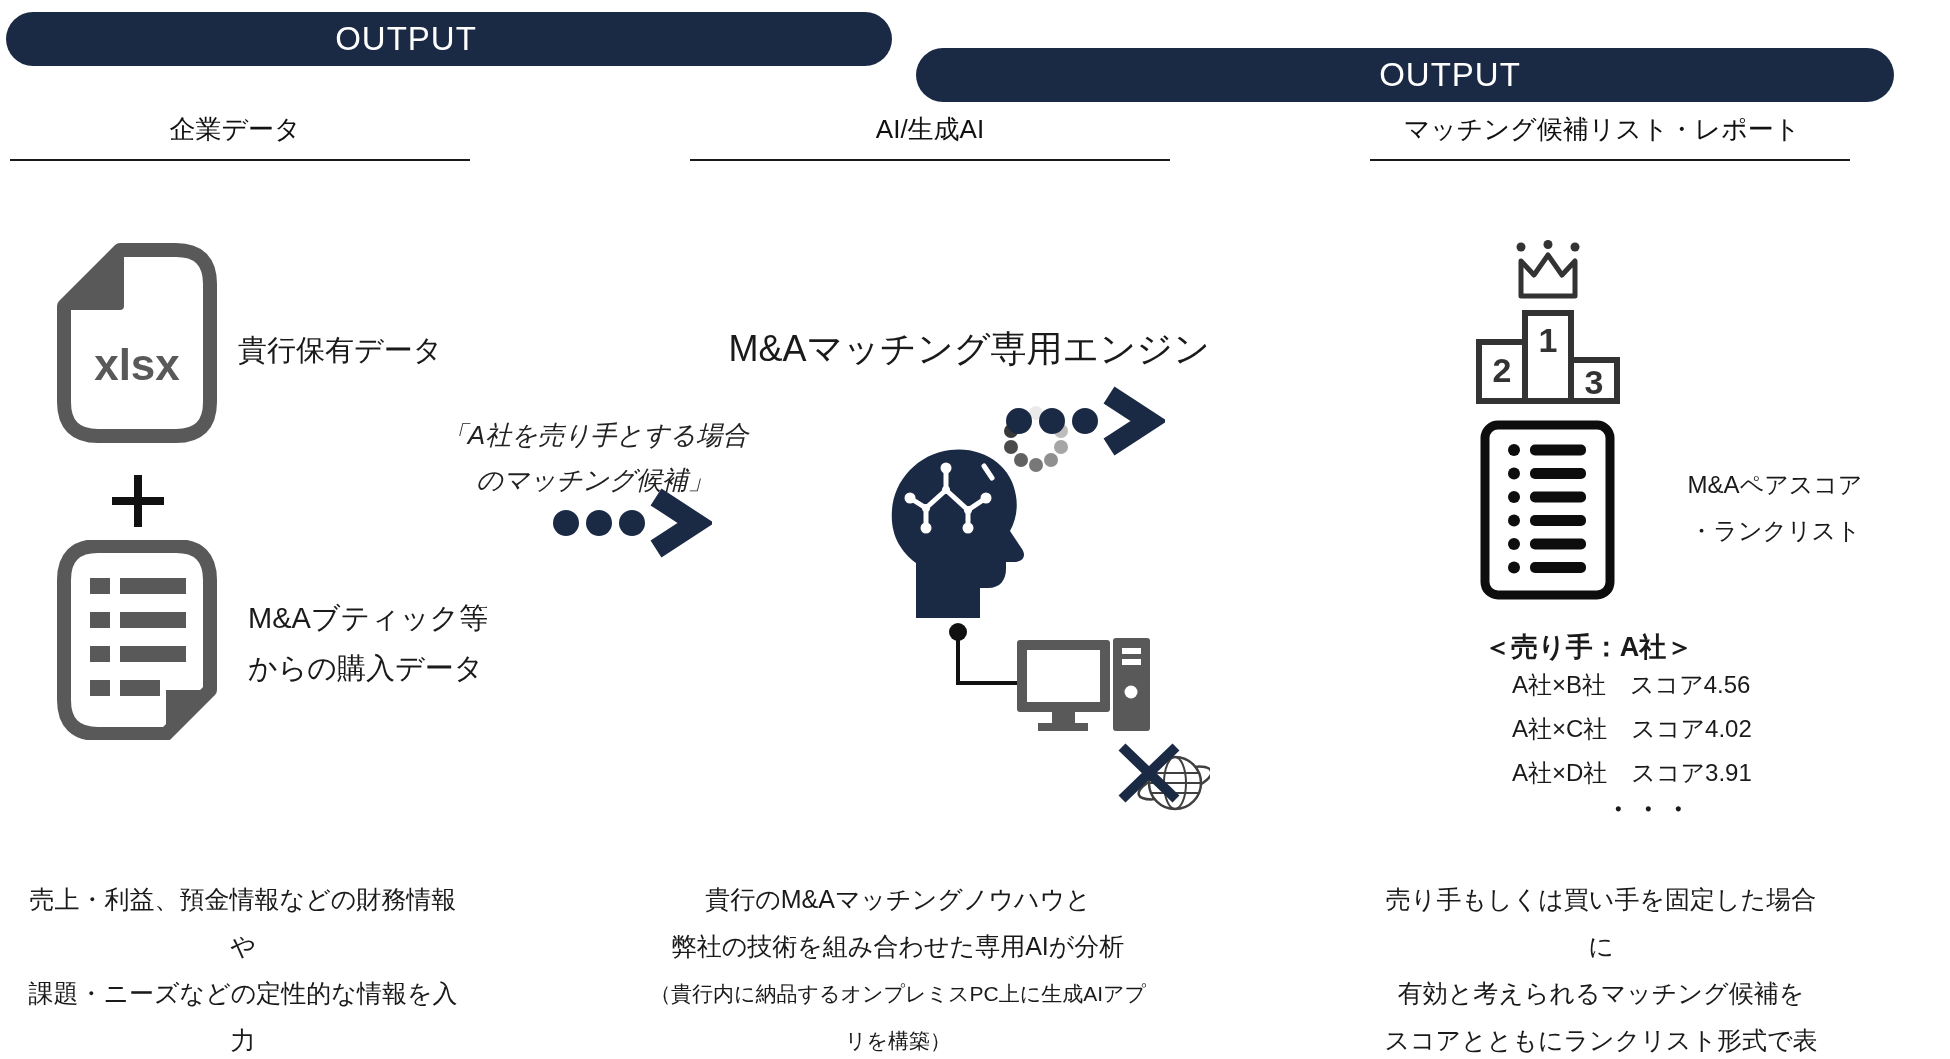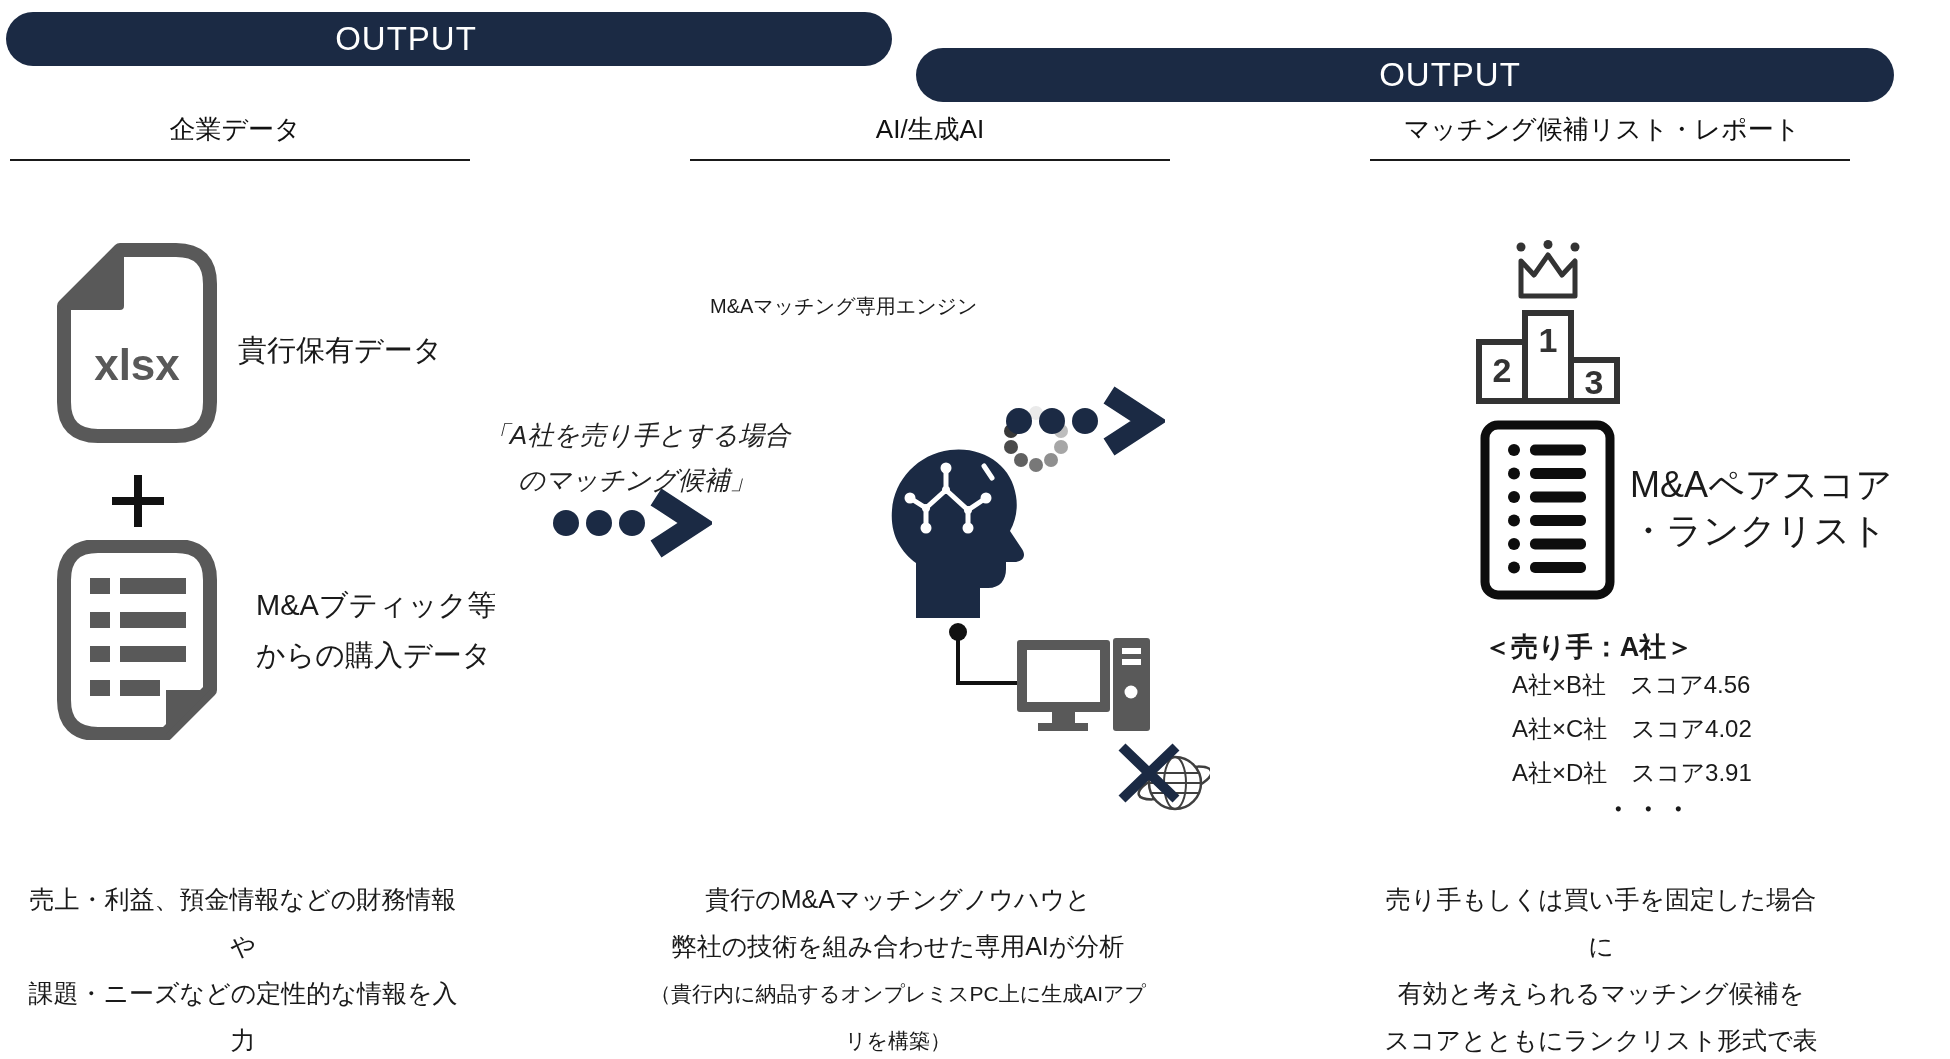--- a/index.html
+++ b/index.html
@@ -6,24 +6,24 @@
   body{font-family:"Liberation Sans","DejaVu Sans",sans-serif;color:#1a1a1a;}
   .canvas{position:relative;width:1950px;height:1059px;background:#fff;overflow:hidden;}
   .abs{position:absolute;}
   .pill{background:#1b2a44;height:54px;border-radius:27px;}
   .pill-label{position:absolute;top:0;height:54px;line-height:54px;text-align:center;
               color:#ffffff;font-size:33px;letter-spacing:1px;font-weight:400;}
   .col-header{top:112px;font-size:26px;text-align:center;color:#111;}
   .underline{top:159px;border-top:2px solid #1a1a1a;height:0;}
   .item-label{font-size:29px;line-height:50px;}
   .quote{font-style:italic;font-size:26px;line-height:45px;text-align:center;color:#222;}
-  .engine-title{font-size:20px;text-align:left;}
+  .engine-title{font-size:36px;text-align:right;margin-top:32px;}
   .footer{font-size:25px;line-height:47px;text-align:center;}
   .footer .small{font-size:21px;}
-  .pair-label{font-size:36px;line-height:46px;text-align:left;}
+  .pair-label{font-size:24px;line-height:46px;text-align:center;}
   .seller{font-size:27px;font-weight:bold;}
   .score-row{font-size:24px;line-height:44px;}
   .ellipsis{font-size:26px;font-weight:bold;text-align:center;letter-spacing:4px;}
   .plusbar{background:#111;}
   svg{display:block;}
 </style>
 </head>
 <body>
 
 <div class="canvas">
@@ -59,26 +59,26 @@
       <rect x="34" y="38" width="20" height="16"></rect>
         <rect x="64" y="38" width="66" height="16"></rect>
       <rect x="34" y="72" width="20" height="16"></rect>
         <rect x="64" y="72" width="66" height="16"></rect>
       <rect x="34" y="106" width="20" height="16"></rect>
         <rect x="64" y="106" width="66" height="16"></rect>
       <rect x="34" y="140" width="20" height="16"></rect>
         <rect x="64" y="140" width="40" height="16"></rect>
     </g>
   </svg>
-  <div class="abs item-label" style="left:248px;top:580px;margin-left:8px;">
+  <div class="abs item-label" style="left:248px;top:593px;">
     <div>M&amp;Aブティック等</div>
     <div>からの購入データ</div>
   </div>
 
-  <div class="abs quote" style="left:452px;top:413px;width:370px;text-align:center;">
+  <div class="abs quote" style="left:410px;top:413px;width:370px;text-align:center;">
     <div>「A社を売り手とする場合</div>
     <div>のマッチング候補」</div>
   </div>
   <svg class="abs" style="left:552px;top:487px;" width="160" height="72" viewBox="0 0 160 72">
     <g fill="#1b2a44">
       <circle cx="14" cy="36" r="13"></circle>
         <circle cx="47" cy="36" r="13"></circle>
         <circle cx="80" cy="36" r="13"></circle>
     </g>
     <path d="M 104,10 L 144,36 L 104,62" fill="none" stroke="#1b2a44" stroke-width="20"></path>

